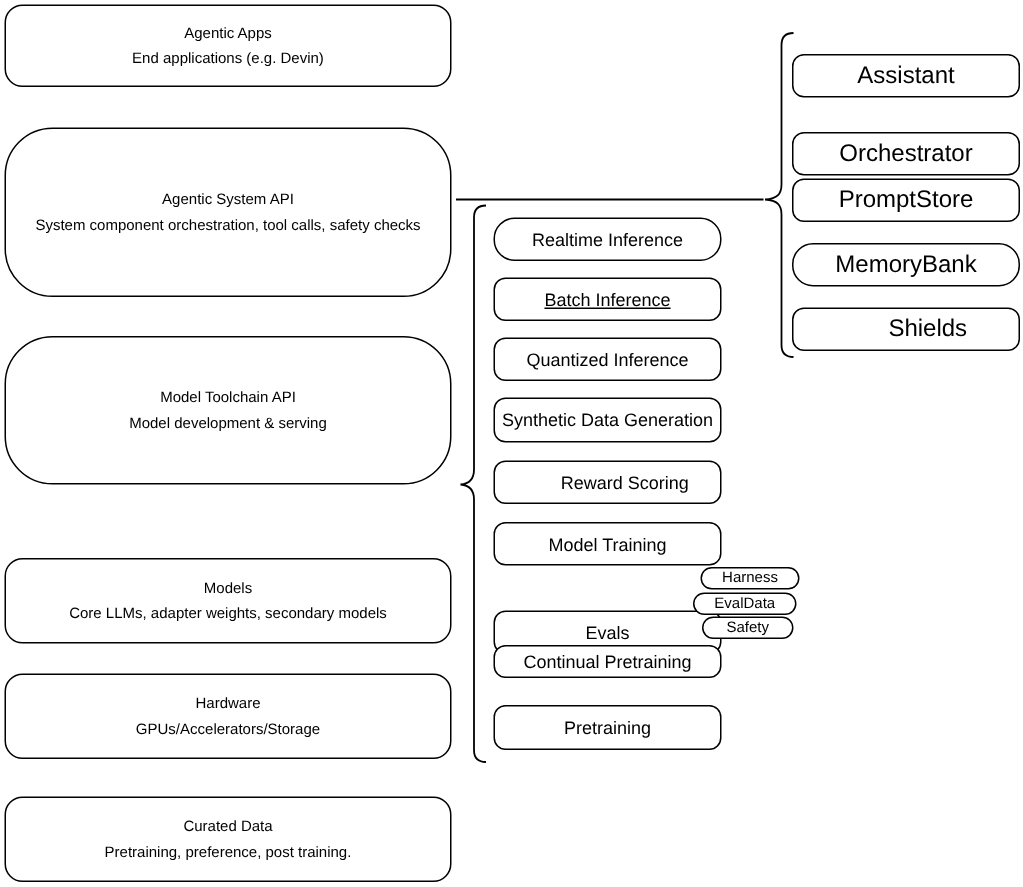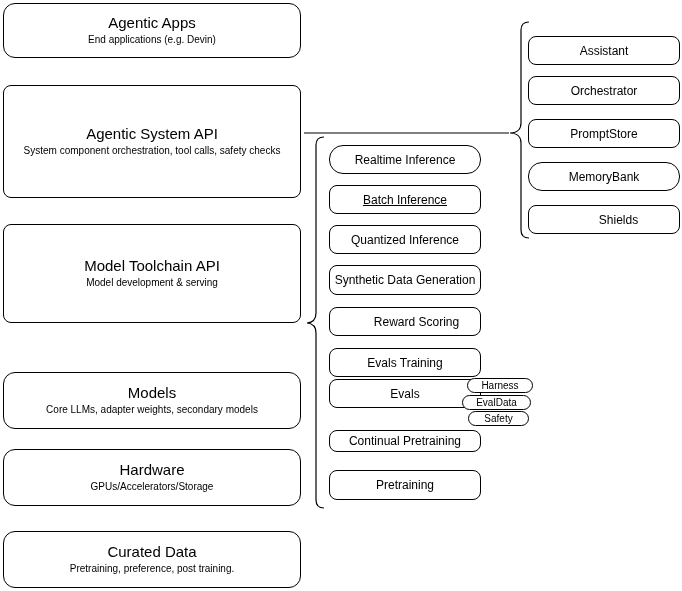--- a/index.html
+++ b/index.html
@@ -39,45 +39,45 @@
     text-align: center;
   }
   .lbox {
     left: 3px;
     width: 298px;
     border-radius: 12px;
     gap: 4px;
     padding: 2px 10px;
   }
   .lbox.big {
-    border-radius: 8px;
+    border-radius: 32px;
   }
   .lbox .title {
-    font-size: 15px;
+    font-size: 10px;
     line-height: 15px;
     text-align: center;
   }
   .lbox .subtitle {
     font-size: 10px;
     line-height: 12px;
   }
   .mbox {
     left: 329px;
     width: 152px;
     height: 29px;
     border-radius: 8px;
     font-size: 12px;
     z-index: 1;
   }
   .rbox {
     left: 528px;
     width: 152px;
     height: 29px;
     border-radius: 8px;
-    font-size: 12px;
+    font-size: 16px;
   }
   .pill {
     position: absolute;
     box-sizing: border-box;
     background: #ffffff;
     border: 1px solid #000000;
     border-radius: 999px;
     height: 15px;
     display: flex;
     align-items: flex-end;
@@ -140,23 +140,23 @@
   <div class="node mbox" style="top:225px;">
     <span>Quantized Inference</span>
   </div>
   <div class="node mbox" style="top:265px; height:30px;">
     <span>Synthetic Data Generation</span>
   </div>
   <div class="node mbox" style="top:307px;padding-left:23px;">
     <span>Reward Scoring</span>
   </div>
   <div class="node mbox" style="top:348px;">
-    <span>Evals Training</span>
+    <span>Model Training</span>
   </div>
-  <div class="node mbox" style="top:379px;text-align:center;">
+  <div class="node mbox" style="top:407px;text-align:center;">
     <span>Evals</span>
   </div>
   <div class="node mbox" style="top:430px; height:22px;">
     <span>Continual Pretraining</span>
   </div>
   <div class="node mbox" style="top:470px; height:30px;">
     <span>Pretraining</span>
   </div>
 
   <div class="pill" style="left:467px; top:378px; width:66px;">
@@ -165,21 +165,21 @@
   <div class="pill" style="left:462px; top:395px; width:69px;">
     <span>EvalData</span>
   </div>
   <div class="pill" style="left:468px; top:411px; width:61px;">
     <span>Safety</span>
   </div>
 
   <div class="node rbox" style="top:36px;">
     <span>Assistant</span>
   </div>
-  <div class="node rbox" style="top:76px;">
+  <div class="node rbox" style="top:88px;">
     <span>Orchestrator</span>
   </div>
   <div class="node rbox" style="top:119px;">
     <span>PromptStore</span>
   </div>
   <div class="node rbox" style="top:162px;border-radius:14px;">
     <span>MemoryBank</span>
   </div>
   <div class="node rbox" style="top:205px;padding-left:29px;">
     <span>Shields</span>

